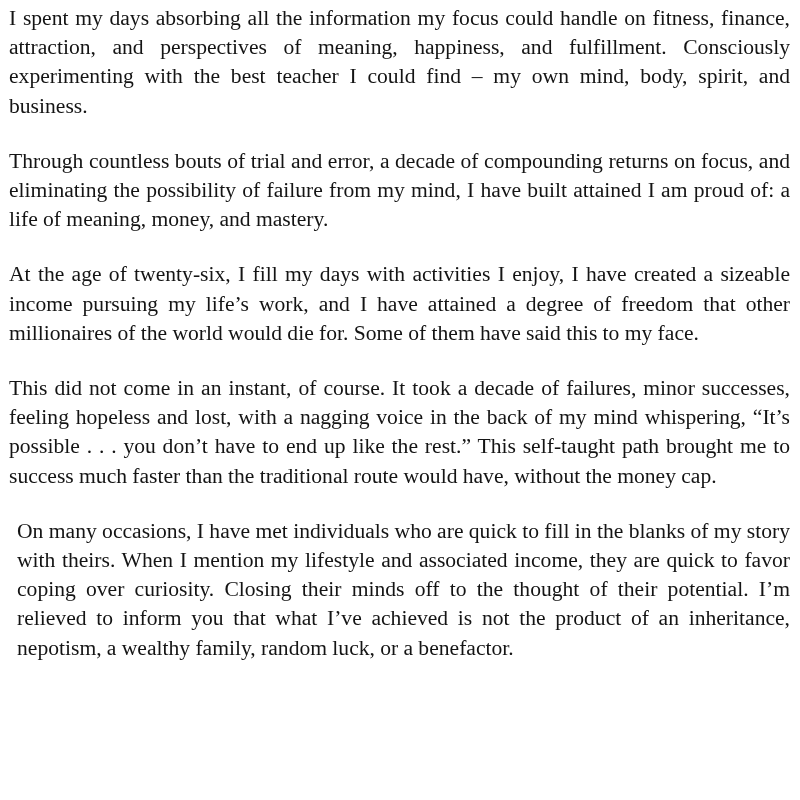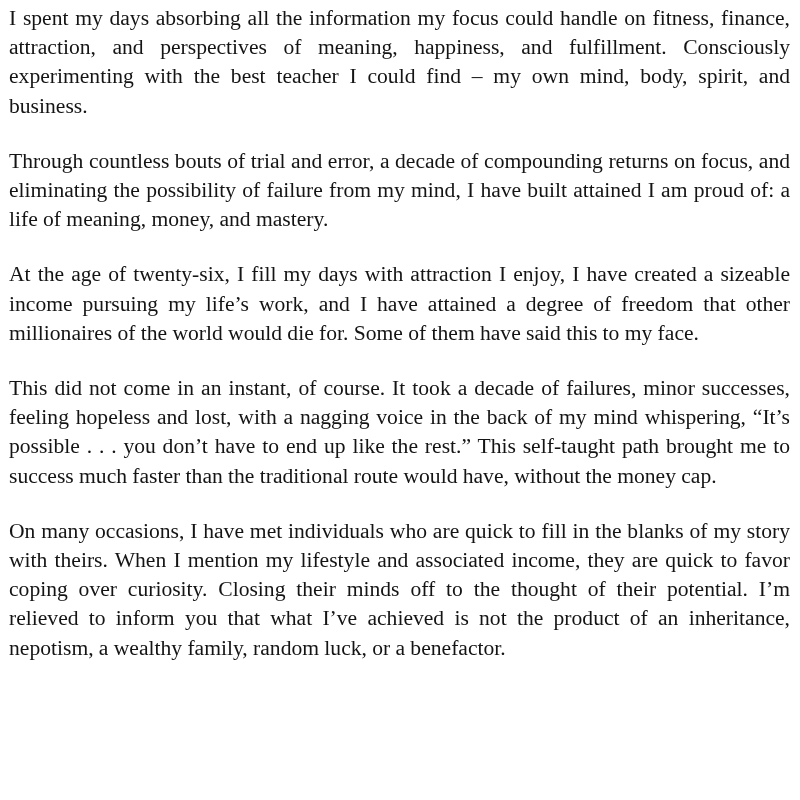--- a/index.html
+++ b/index.html
@@ -31,27 +31,28 @@
     color: #141414;
   }
   .para {
     margin: 0 0 26px 0;
     text-align: justify;
     text-justify: inter-word;
     word-spacing: -0.1px;
   }
   .para:last-child {
     margin-bottom: 0;
+    margin-left: 8px;
   }
   
 </style>
 </head>
 <body>
 
 <div class="page">
   <div class="body-text">
     <p class="para">I spent my days absorbing all the information my focus could handle on fitness, finance, attraction, and perspectives of meaning, happiness, and fulfillment. Consciously experimenting with the best teacher I could find – my own mind, body, spirit, and business.</p>
     <p class="para">Through countless bouts of trial and error, a decade of compounding returns on focus, and eliminating the possibility of failure from my mind, I have built attained I am proud of: a life of meaning, money, and mastery.</p>
-    <p class="para">At the age of twenty-six, I fill my days with attraction I enjoy, I have created a sizeable income pursuing my life’s work, and I have attained a degree of freedom that other millionaires of the world would die for. Some of them have said this to my face.</p>
+    <p class="para">At the age of twenty-six, I fill my days with activities I enjoy, I have created a sizeable income pursuing my life’s work, and I have attained a degree of freedom that other millionaires of the world would die for. Some of them have said this to my face.</p>
     <p class="para">This did not come in an instant, of course. It took a decade of failures, minor successes, feeling hopeless and lost, with a nagging voice in the back of my mind whispering, “It’s possible . . . you don’t have to end up like the rest.” This self-taught path brought me to success much faster than the traditional route would have, without the money cap.</p>
     <p class="para">On many occasions, I have met individuals who are quick to fill in the blanks of my story with theirs. When I mention my lifestyle and associated income, they are quick to favor coping over curiosity. Closing their minds off to the thought of their potential. I’m relieved to inform you that what I’ve achieved is not the product of an inheritance, nepotism, a wealthy family, random luck, or a benefactor.</p>
   </div>
 </div>
 
 </body></html>

